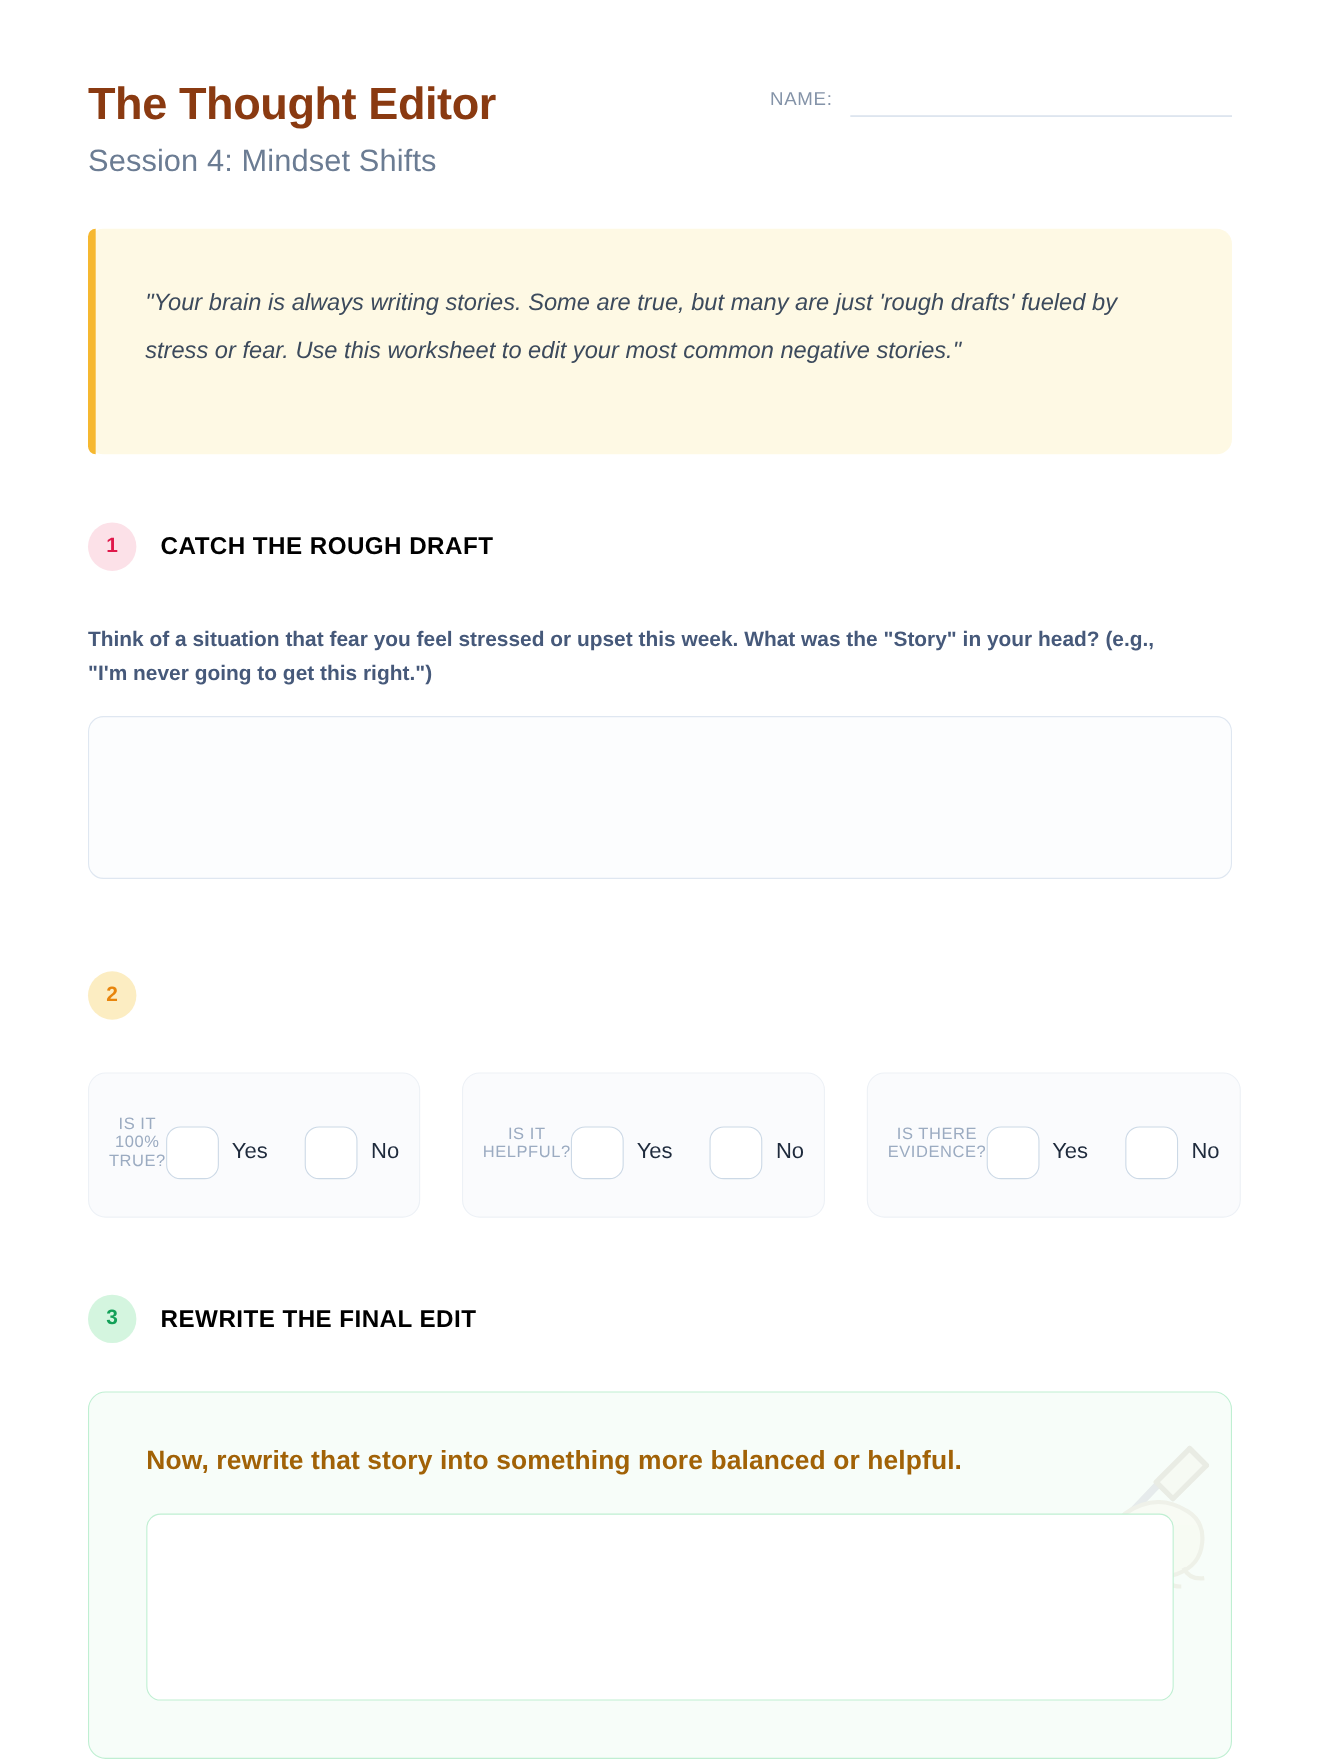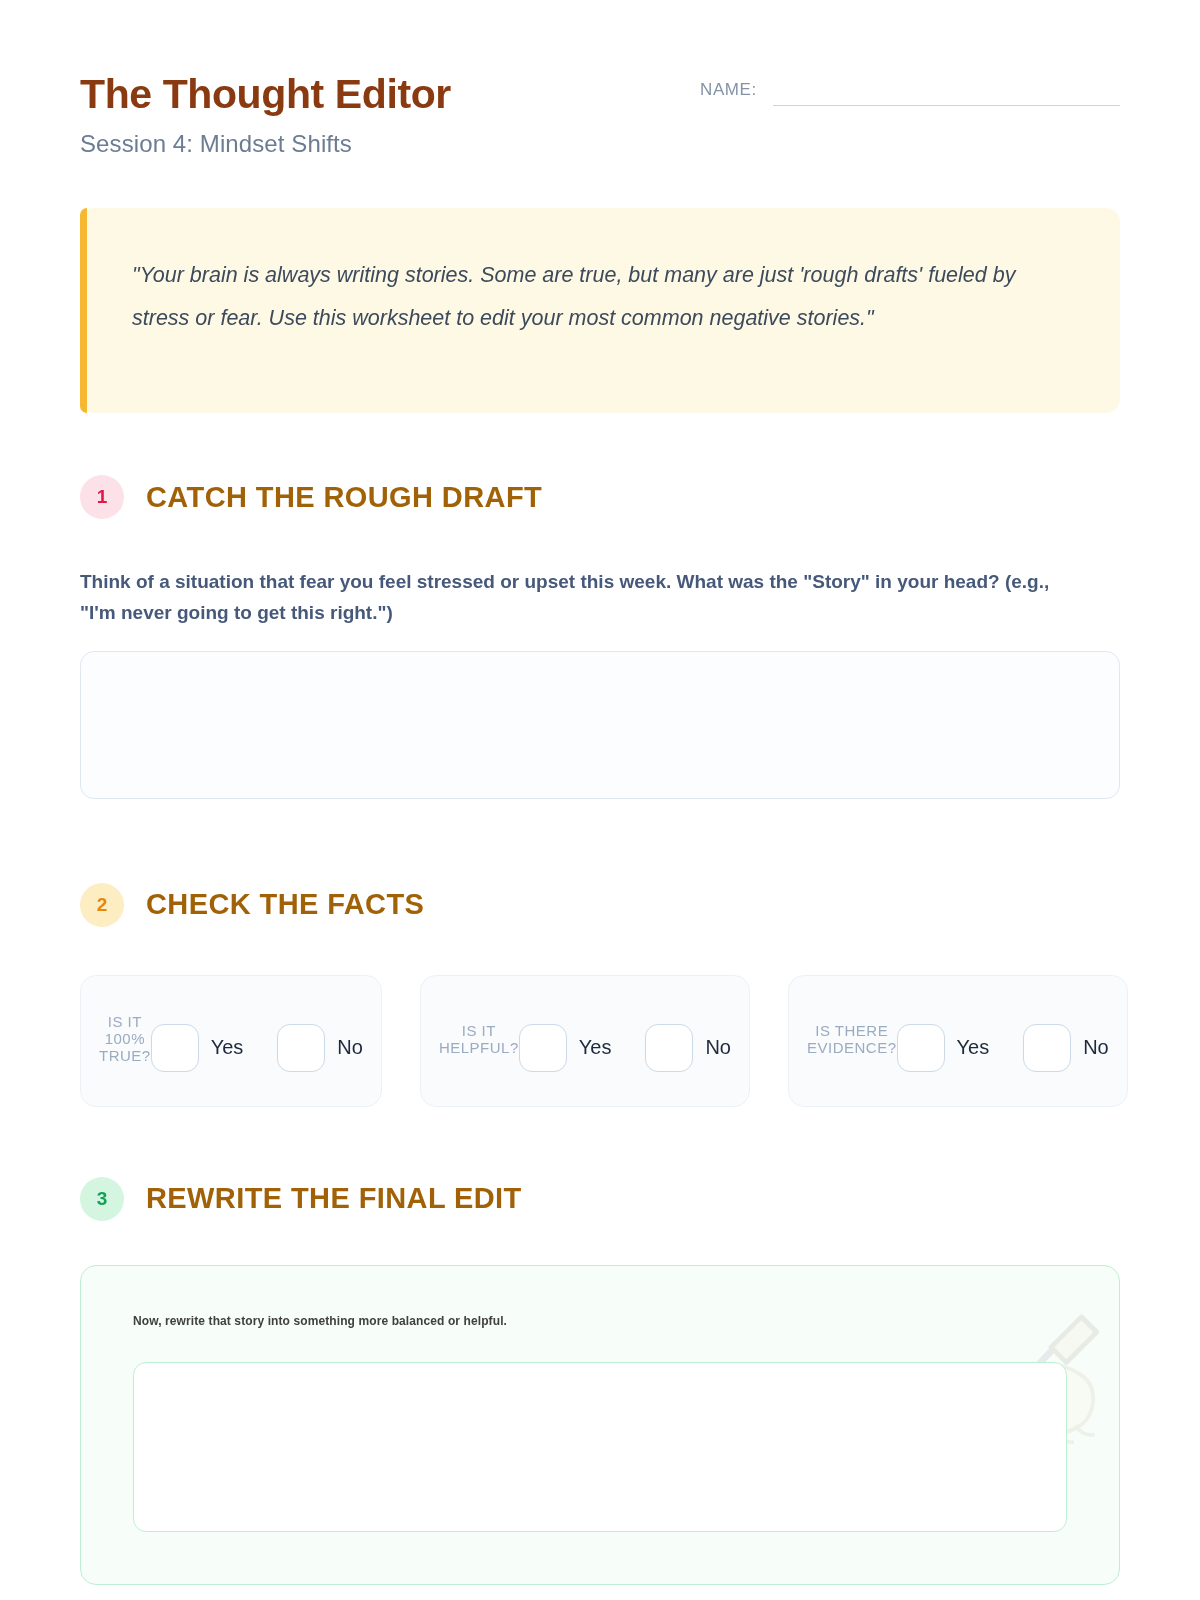--- a/index.html
+++ b/index.html
@@ -37,21 +37,21 @@
   .worksheet-title {
     font-size: 41px;
     font-weight: 700;
     letter-spacing: -0.4px;
     color: #8A3A11;
     line-height: 1.12;
   }
 
   .worksheet-subtitle {
     margin-top: 12px;
-    font-size: 24px;
+    font-size: 28px;
     font-weight: 400;
     color: #6B7C93;
     letter-spacing: 0.1px;
   }
 
   .name-field {
     position: absolute;
     top: 80px;
     left: 620px;
     right: 0;
@@ -130,24 +130,24 @@
     font-weight: 700;
     flex: 0 0 44px;
   }
 
   .badge-1 { background: #FCE1E8; color: #E0194B; }
   .badge-2 { background: #FCEDC2; color: #E8850C; }
   .badge-3 { background: #D4F5DF; color: #16А05A; }
   .badge-3 { background: #D4F5DF; color: #13A058; }
 
   .section-title {
-    font-size: 29px;
+    font-size: 22px;
     font-weight: 600;
     letter-spacing: 0.4px;
-    color: #a16207;
+    color: #000000;
     text-transform: uppercase;
   }
 
   
   .section-1 { margin-top: 62px; }
 
   .prompt-text {
     margin-top: 48px;
     font-size: 19px;
     font-weight: 700;
@@ -235,23 +235,23 @@
     top: -8px;
     right: -10px;
     width: 190px;
     height: 190px;
     opacity: 0.30;
     pointer-events: none;
   }
 
   .rewrite-prompt {
     position: relative;
-    font-size: 12px;
+    font-size: 24px;
     font-weight: 700;
-    color: #404040;
+    color: #a16207;
     letter-spacing: 0.1px;
   }
 
   .rewrite-answer {
     position: relative;
     margin-top: 34px;
     height: 170px;
     background: #FFFFFF;
     border: 1.5px solid #BFEFD2;
     border-radius: 13px;
@@ -285,21 +285,20 @@
       <span class="step-badge badge-1">1</span>
       <span class="section-title">CATCH THE ROUGH DRAFT</span>
     </div>
     <div class="prompt-text">Think of a situation that fear you feel stressed or upset this week. What was the "Story" in your head? (e.g., "I'm never going to get this right.")</div>
     <div class="answer-box"></div>
   </div>
 
   <div class="section-2">
     <div class="section-head">
       <span class="step-badge badge-2">2</span>
-      <span class="section-title">CHECK THE FACTS</span>
     </div>
 
     <div class="check-grid">
 
       <div class="check-card">
         <div class="check-card-label">IS IT 100% TRUE?</div>
         <div class="check-options">
           <span class="checkbox"></span>
           <span class="check-word">Yes</span>
           <span class="checkbox"></span>

